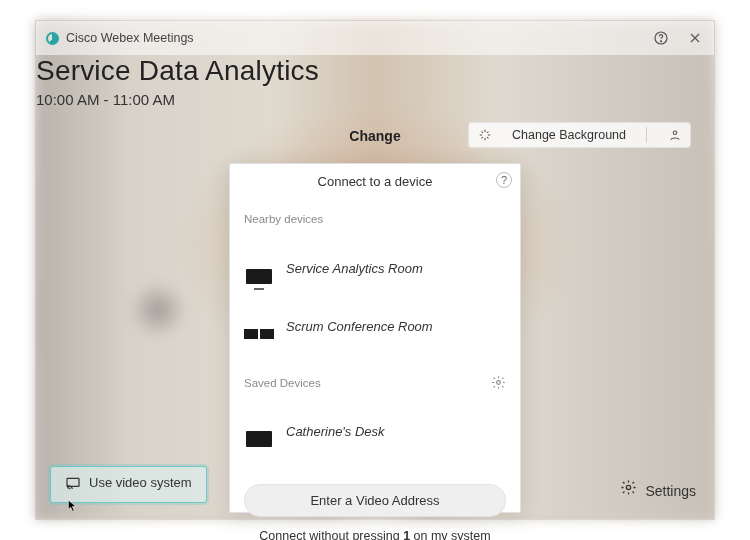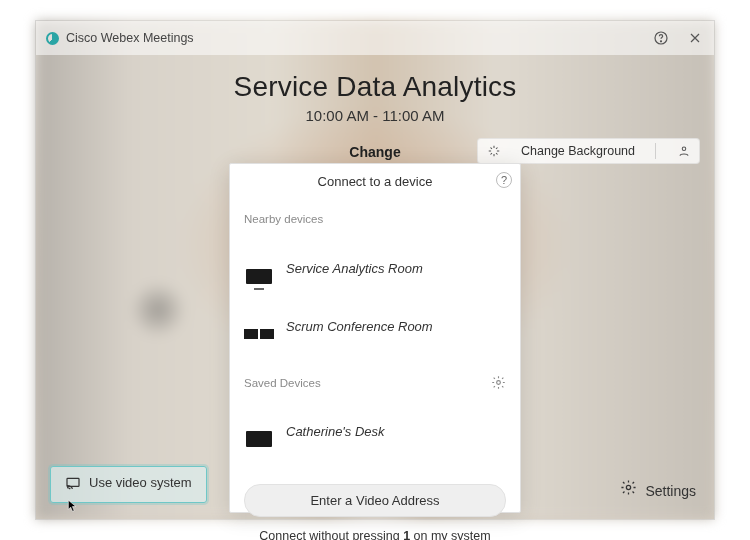--- a/index.html
+++ b/index.html
@@ -30,31 +30,31 @@
     }
     .logo {
       width: 13px; height: 13px; border-radius: 50%;
       border: 2px solid #2aa5a5; margin-right: 7px;
       background: conic-gradient(#2aa5a5 0 60%, transparent 60% 100%);
     }
     .title-right { margin-left: auto; display: flex; gap: 16px; align-items: center; }
     .icon-btn { width: 18px; height: 18px; display: flex; align-items: center; justify-content: center; color: #555; cursor: pointer; }
     .icon-btn svg { width: 16px; height: 16px; }
 
-    .hero { position: relative; text-align: center; padding-top: 16px; color: #222; }
+    .hero { position: relative; text-align: left; color: #222; }
     .hero-title { font-size: 28px; font-weight: 400; letter-spacing: 0.2px; }
     .hero-time { font-size: 15px; margin-top: 4px; color: #333; }
 
     .preview-row {
       position: relative; display: flex; align-items: center; justify-content: center;
       margin-top: 14px; height: 28px;
     }
     .preview-label { font-size: 14px; font-weight: 600; color: #222; }
     .change-bg {
-      position: absolute; right: 14px; top: 0;
+      position: absolute; right: 23px; top: 0;
       display: flex; align-items: center; gap: 20px;
       background: rgba(255,255,255,0.8); border: 1px solid rgba(0,0,0,0.08);
       padding: 4px 8px; border-radius: 4px; font-size: 12.5px; color: #333;
       cursor: pointer;
     }
     .change-bg .mini { width: 15px; height: 15px; display: flex; align-items: center; justify-content: center; }
     .vdiv { width: 1px; height: 16px; background: rgba(0,0,0,0.15); }
 
     
     .panel {

